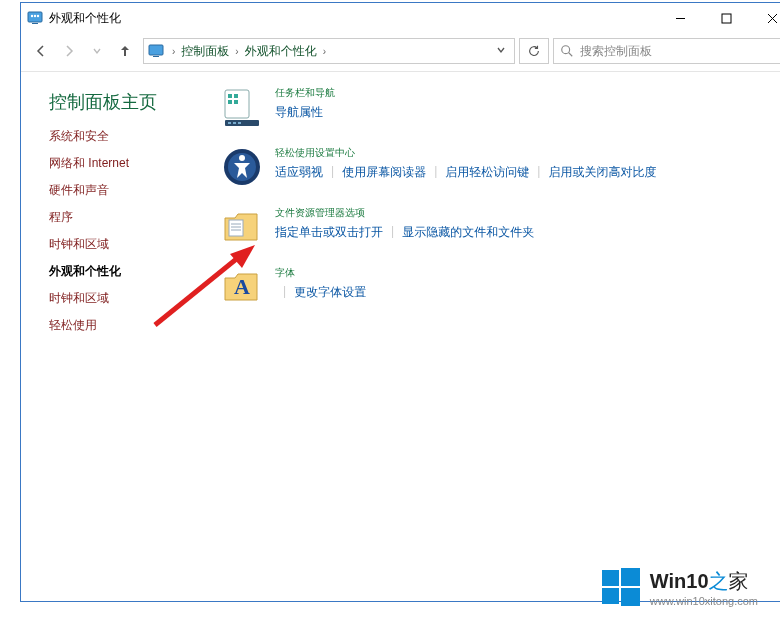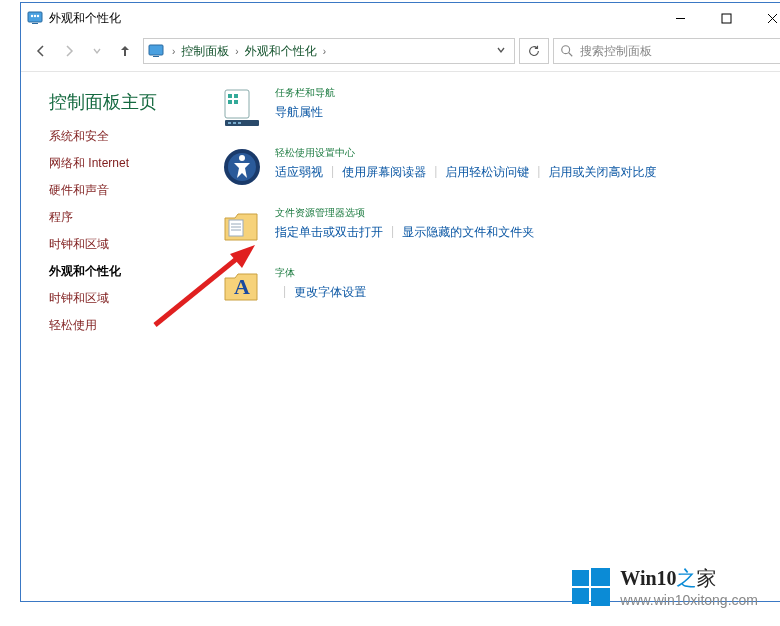--- a/index.html
+++ b/index.html
@@ -46,23 +46,23 @@
   .link-sep { color: #ccc; margin: 0 8px; }
 
   
   .red-arrow { position: absolute; left: 150px; top: 240px; pointer-events: none; }
 
   
   .watermark { position: absolute; right: 22px; bottom: 18px; display: flex; align-items: center; }
   .wm-logo { width: 42px; height: 42px; margin-right: 8px; }
   .wm-text { }
   .wm-title { font-size: 20px; color: #222; }
-  .wm-title b { font-weight: 600; font-family: Liberation Serif, serif; }
+  .wm-title b { font-weight: 600; }
   .wm-zhi { color: #0b8bd6; }
-  .wm-url { font-size: 14px; color: #888; }
+  .wm-url { font-size: 11px; color: #888; }
 </style>
 </head>
 <body>
 
 <div class="window">
 
   <div class="titlebar">
     <svg class="title-icon" viewBox="0 0 16 16">
       <rect x="1" y="2" width="14" height="10" rx="1" fill="#4aa0e0" stroke="#2a6aa0"></rect>
       <rect x="5" y="13" width="6" height="1" fill="#2a6aa0"></rect>

